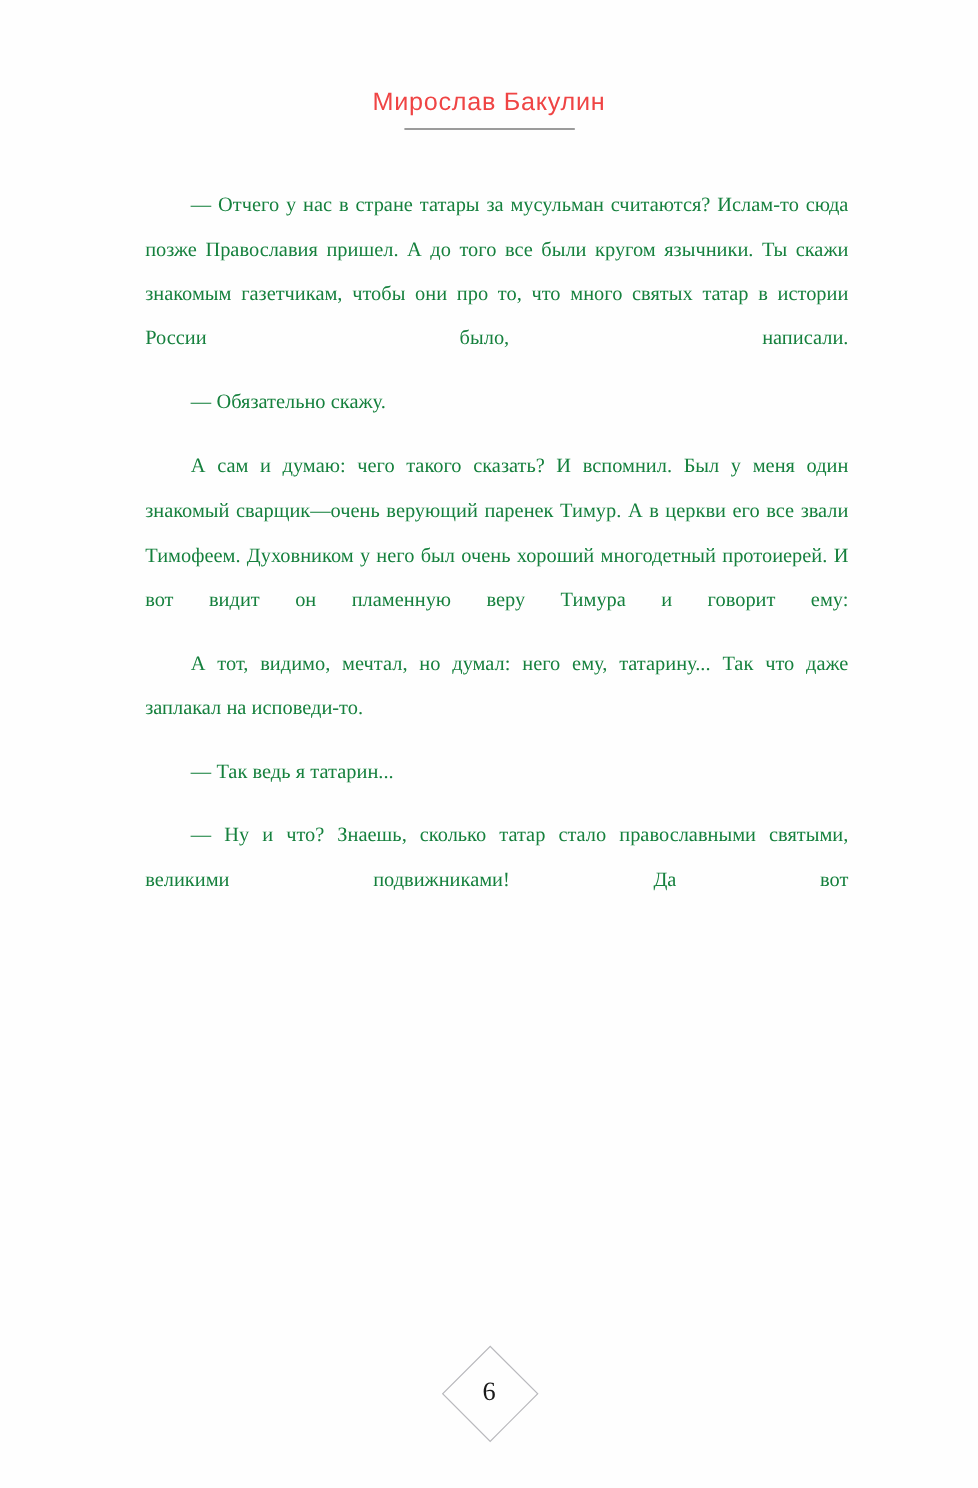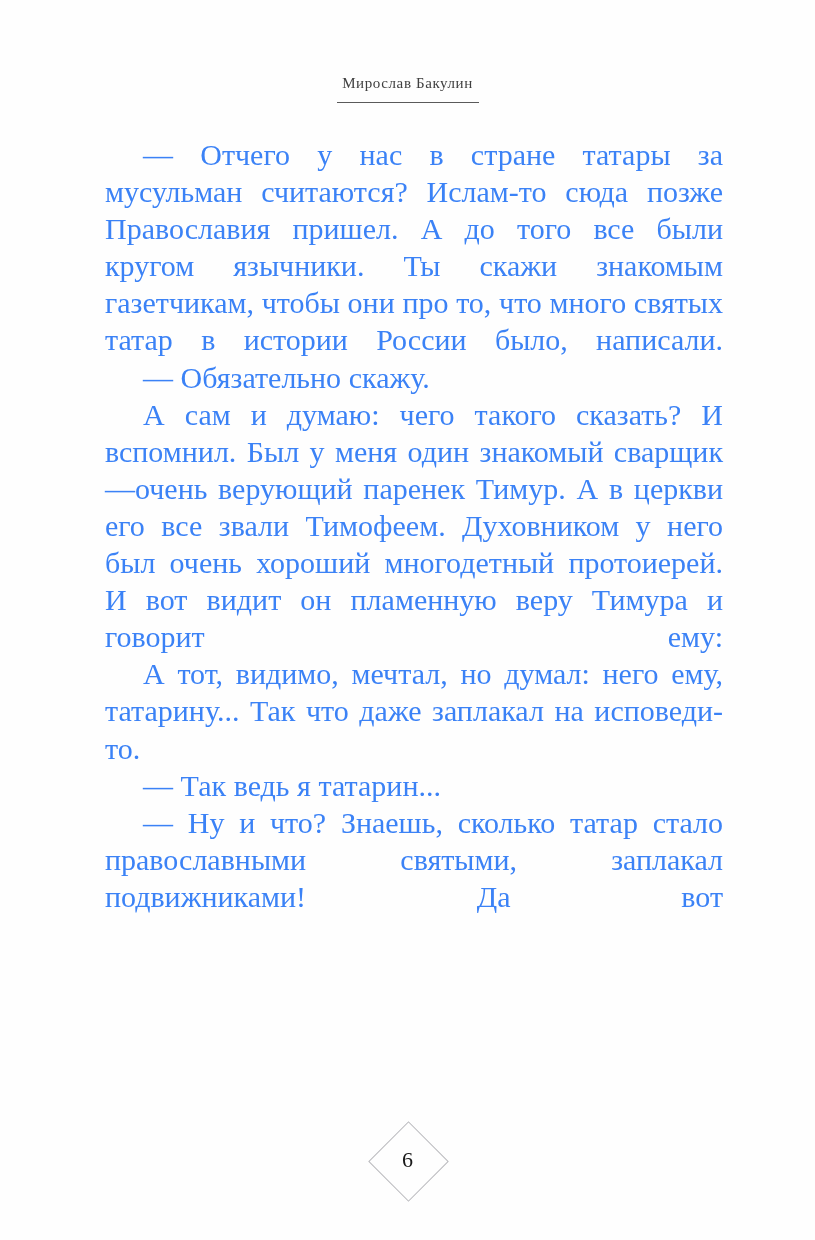--- a/index.html
+++ b/index.html
@@ -28,50 +28,50 @@
   
   .running-head {
     position: absolute;
     top: 74px;
     left: 0;
     width: 815px;
     text-align: center;
   }
   .running-head-title {
     display: inline-block;
-    font-family: Liberation Serif, serif;
-    font-size: 15px;
+    font-family: Liberation Sans, sans-serif;
+    font-size: 21px;
     font-weight: 300;
     letter-spacing: 0.6px;
-    color: #404040;
+    color: #ef4444;
     line-height: 1.1;
     white-space: nowrap;
   }
   .running-head-rule {
     width: 142px;
     height: 1px;
     background: #5a5a5a;
     margin: 10px auto 0 auto;
   }
 
   
   .text-block {
     position: absolute;
     top: 136px;
     left: 105px;
     width: 618px;
   }
   .para {
-    margin: 0;
-    font-size: 30px;
+    margin: 16px;
+    font-size: 17px;
     line-height: 37.1px;
     text-align: justify;
     text-justify: inter-word;
     text-indent: 38px;
-    color: #3b82f6;
+    color: #15803d;
     -webkit-hyphens: none;
     hyphens: none;
     word-spacing: 0.1px;
   }
   .para.last-line-full {
     text-align-last: justify;
   }
 
   
   .folio {
@@ -123,21 +123,21 @@
     <div class="running-head-title">Мирослав Бакулин</div>
     <div class="running-head-rule"></div>
   </div>
 
   <div class="text-block">
     <p class="para last-line-full">—  Отчего у нас в стране татары за мусульман считаются? Ислам-то сюда позже Православия пришел. А до того все были кругом язычники. Ты скажи знакомым газетчикам, чтобы они про то, что много святых татар в истории России было, написали.</p>
     <p class="para">—  Обязательно скажу.</p>
     <p class="para last-line-full">А сам и думаю: чего такого сказать? И вспомнил. Был у меня один знакомый сварщик—очень верующий паренек Тимур. А в церкви его все звали Тимофеем. Духовником у него был очень хороший многодетный протоиерей. И вот видит он пламенную веру Тимура и говорит ему:</p>
     <p class="para">А тот, видимо, мечтал, но думал: него ему, татарину... Так что даже заплакал на исповеди-то.</p>
     <p class="para">—  Так ведь я татарин...</p>
-    <p class="para last-line-full">—  Ну и что? Знаешь, сколько татар стало православными святыми, заплакал подвижниками! Да вот</p>
+    <p class="para last-line-full">—  Ну и что? Знаешь, сколько татар стало православными святыми, великими подвижниками! Да вот</p>
   </div>
 
   <div class="folio">
     <div class="folio-inner">
       <div class="folio-diamond"></div>
       <div class="folio-number">6</div>
     </div>
   </div>
 
 </div>

